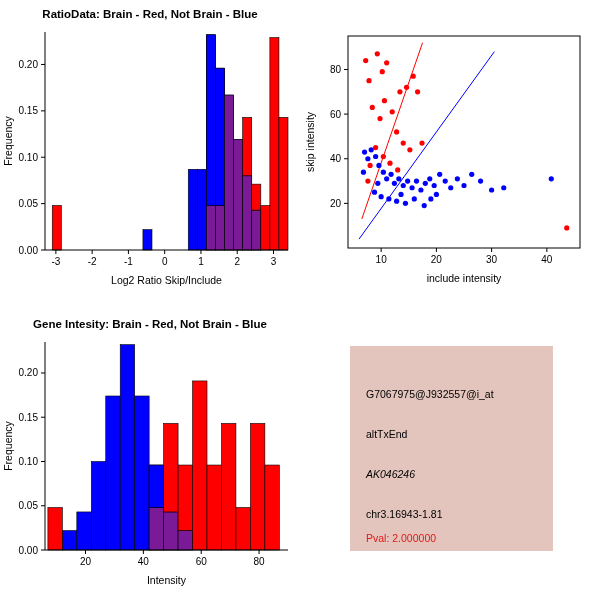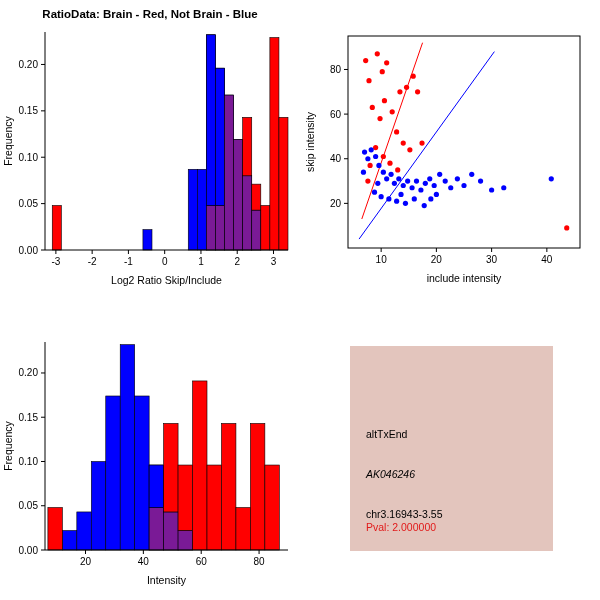--- a/index.html
+++ b/index.html
@@ -165,20 +165,21 @@
           <circle cx="101.02857142857142" cy="194.44210526315788" r="2.6" fill="#0000ff"></circle>
           <circle cx="63.46666666666667" cy="172.12631578947367" r="2.6" fill="#0000ff"></circle>
           <circle cx="130.85714285714286" cy="198.90526315789475" r="2.6" fill="#0000ff"></circle>
         </g>
         <text x="164" y="282" font-size="10.5" font-family="Liberation Sans, sans-serif" text-anchor="middle" fill="#000" font-weight="normal">include intensity</text>
         <text x="14" y="142" font-size="10.5" font-family="Liberation Sans, sans-serif" text-anchor="middle" fill="#000" font-weight="normal" transform="rotate(-90 14 142)">skip intensity</text>
       </svg>
   </div>
 
   <div class="panel" style="left:0;top:300px;width:300px;height:300px;">
+    <div class="ttl" style="position:absolute;left:0;top:18px;width:300px;">Gene Intesity: Brain - Red, Not Brain - Blue</div>
     <svg id="svg-hist-int" width="300" height="300">
         <g>
           <rect x="62.35714285714286" y="230.5276595744681" width="14.464285714285708" height="19.47234042553191" fill="#0000ff" stroke="#000" stroke-width="0.6"></rect>
           <rect x="76.82142857142857" y="211.9404255319149" width="14.464285714285708" height="38.05957446808509" fill="#0000ff" stroke="#000" stroke-width="0.6"></rect>
           <rect x="91.28571428571428" y="161.48936170212767" width="14.464285714285722" height="88.51063829787233" fill="#0000ff" stroke="#000" stroke-width="0.6"></rect>
           <rect x="105.75" y="95.99148936170212" width="14.464285714285722" height="154.00851063829788" fill="#0000ff" stroke="#000" stroke-width="0.6"></rect>
           <rect x="120.21428571428572" y="44.655319148936144" width="14.464285714285722" height="205.34468085106386" fill="#0000ff" stroke="#000" stroke-width="0.6"></rect>
           <rect x="134.67857142857144" y="95.99148936170212" width="14.464285714285694" height="154.00851063829788" fill="#0000ff" stroke="#000" stroke-width="0.6"></rect>
           <rect x="149.14285714285714" y="165.02978723404254" width="14.464285714285694" height="84.97021276595746" fill="#0000ff" stroke="#000" stroke-width="0.6"></rect>
           <rect x="163.60714285714283" y="211.9404255319149" width="14.46428571428575" height="38.05957446808509" fill="#0000ff" stroke="#000" stroke-width="0.6"></rect>
@@ -217,19 +218,20 @@
         <text x="38" y="120.73404255319147" font-size="10" font-family="Liberation Sans, sans-serif" text-anchor="end" fill="#000" font-weight="normal">0.15</text>
         <line x1="45" y1="72.9787234042553" x2="41" y2="72.9787234042553" stroke="#000" stroke-width="1"></line>
         <text x="38" y="76.4787234042553" font-size="10" font-family="Liberation Sans, sans-serif" text-anchor="end" fill="#000" font-weight="normal">0.20</text>
         <text x="166.5" y="284" font-size="10.5" font-family="Liberation Sans, sans-serif" text-anchor="middle" fill="#000" font-weight="normal">Intensity</text>
         <text x="12" y="146" font-size="10.5" font-family="Liberation Sans, sans-serif" text-anchor="middle" fill="#000" font-weight="normal" transform="rotate(-90 12 146)">Frequency</text>
       </svg>
   </div>
 
   <div class="panel" style="left:300px;top:300px;width:300px;height:300px;">
     <div class="infobox" id="infobox" style="left: 50px; top: 46px; width: 203px; height: 205px; background: rgb(227, 197, 189);"></div>
+    <div class="infotxt" style="left:66px;top:88px;">G7067975@J932557@i_at</div>
     <div class="infotxt" style="left:66px;top:128px;text-align:right;">altTxEnd</div>
     <div class="infotxt" style="left:66px;top:168px;font-style:italic;">AK046246</div>
-    <div class="infotxt" style="left:66px;top:208px;">chr3.16943-3.55</div>
-    <div class="infotxt red" style="left: 66px; top: 221px; color: rgb(225, 26, 26);">Pval: 2.000000</div>
+    <div class="infotxt" style="left:66px;top:208px;">chr3.16943-1.81</div>
+    <div class="infotxt red" style="left: 66px; top: 232px; color: rgb(225, 26, 26);">Pval: 2.000000</div>
   </div>
 
 </div>
 
 </body></html>

